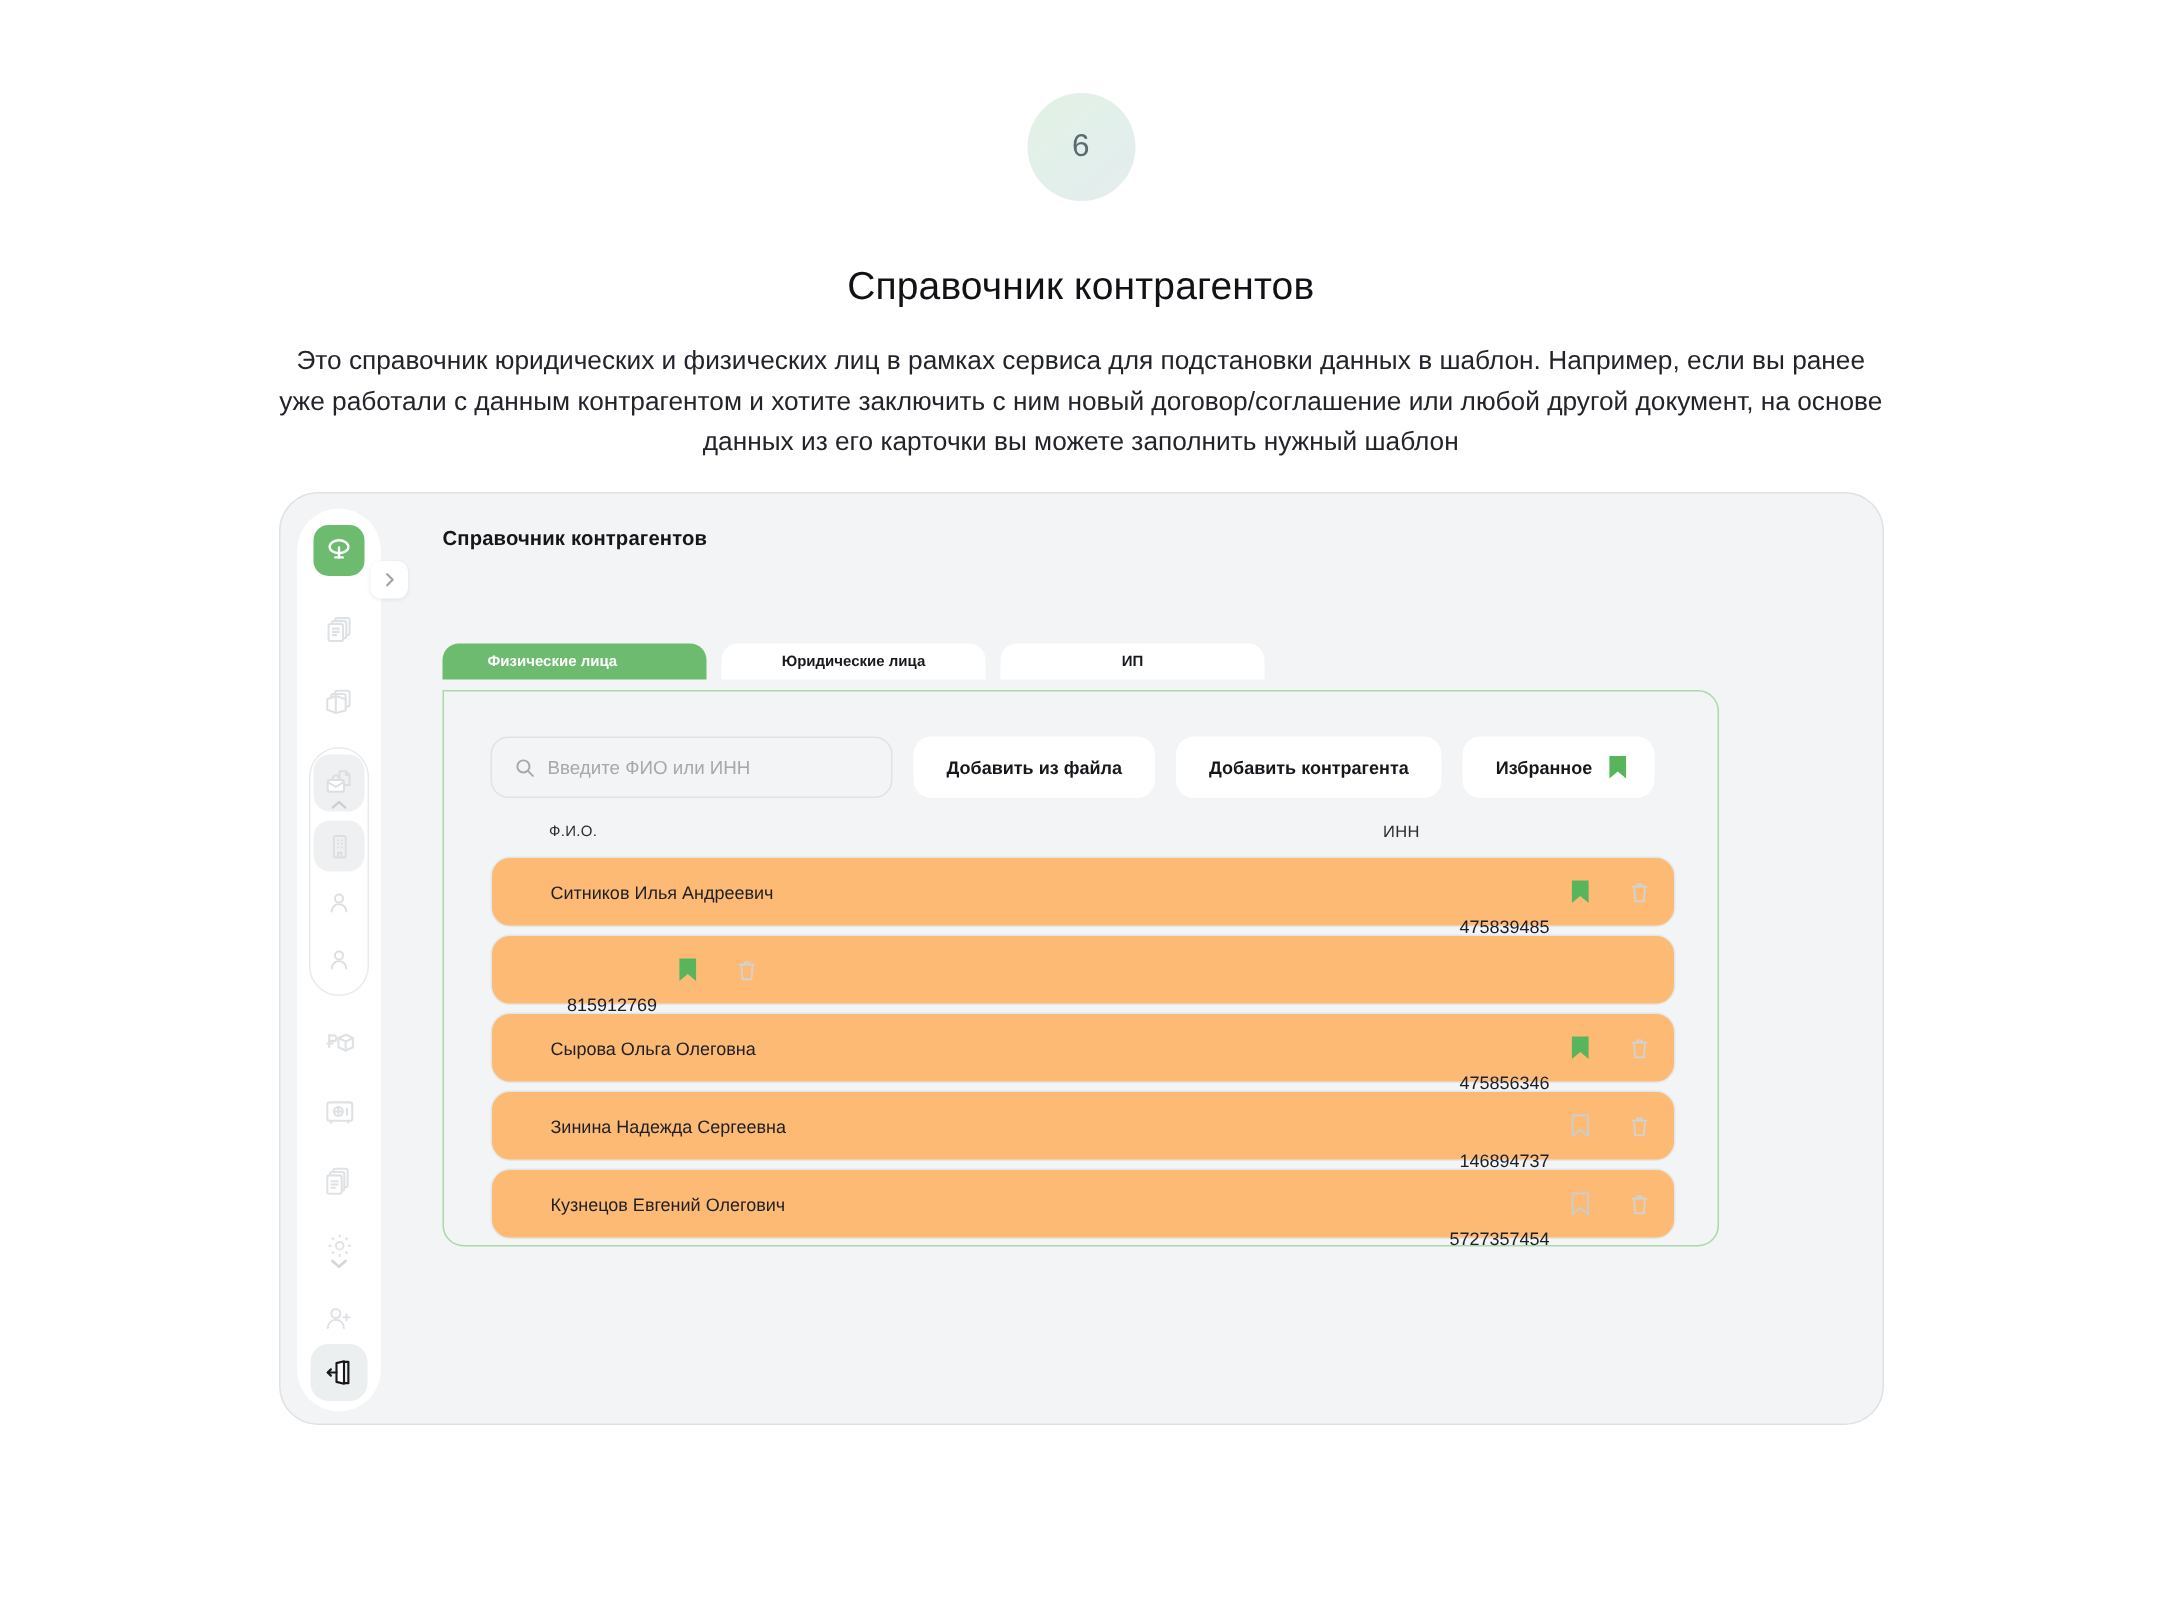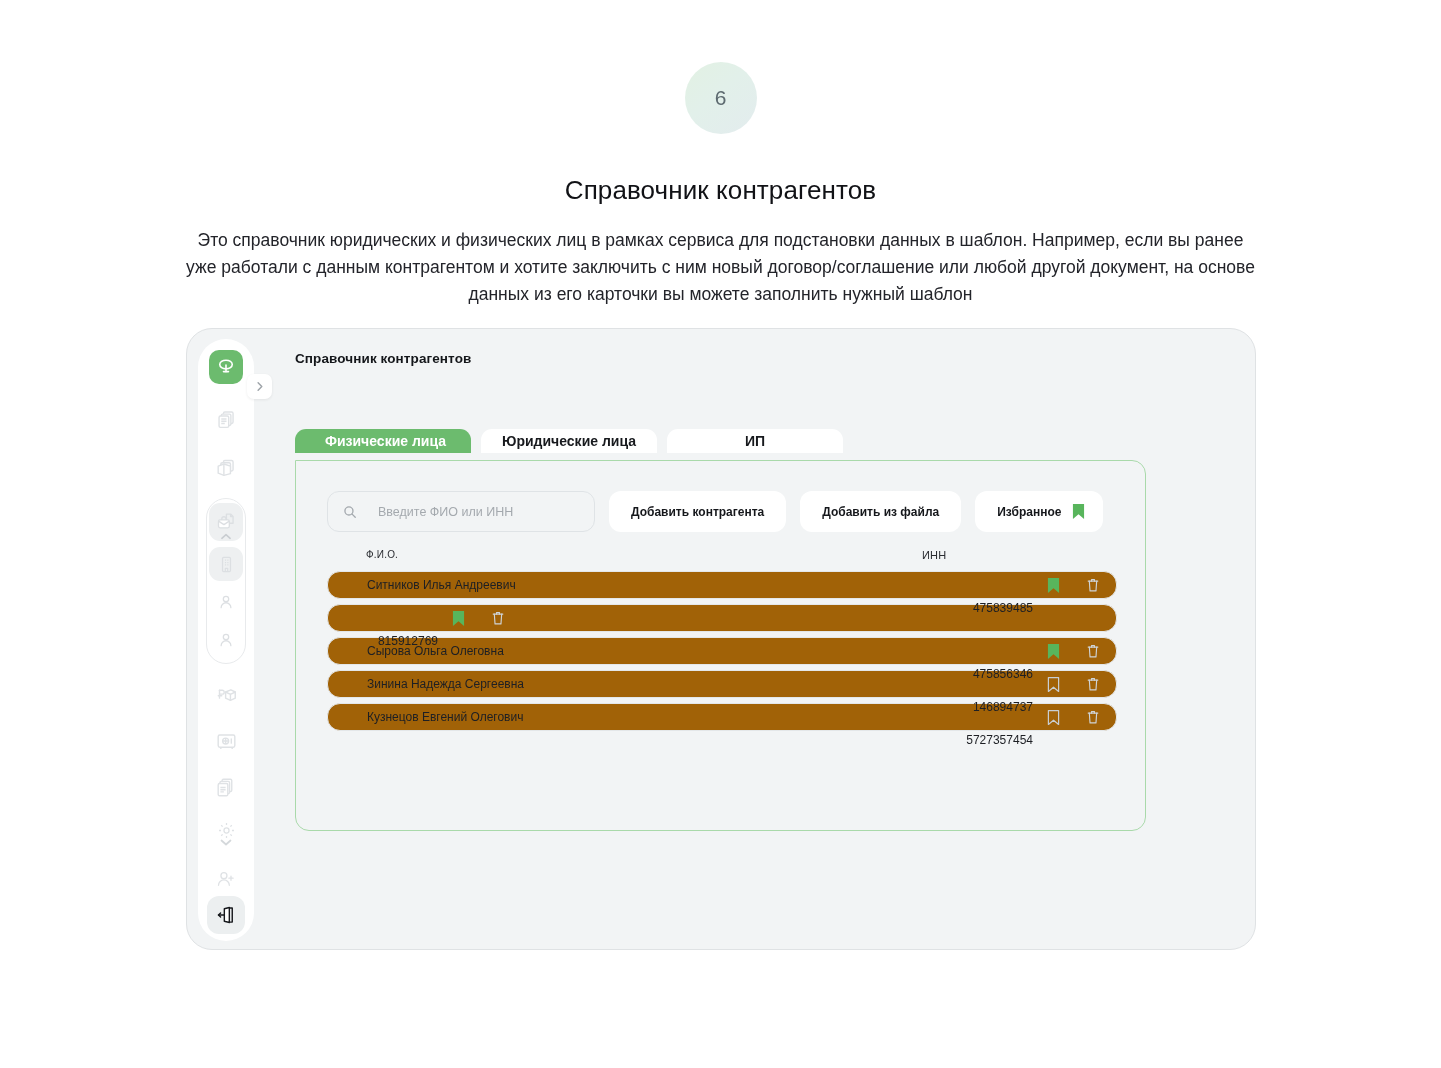--- a/index.html
+++ b/index.html
@@ -122,21 +122,21 @@
 
   
   .tabs {
     position: absolute; left: 108px; top: 100px;
     display: flex; gap: 10px;
   }
   .tab {
     width: 176px; height: 24px;
     border-radius: 11px 11px 0 0;
     display: flex; align-items: center; justify-content: center;
-    font-size: 14px; font-weight: 700; color: #17191d;
+    font-size: 10px; font-weight: 700; color: #17191d;
     background: #ffffff;
   }
   .tab.active { background: #6cbb6e; color: #ffffff; }
   .tab.first { justify-content: flex-start; padding-left: 30px; }
 
   
   .panel {
     position: absolute; left: 108px; top: 131px;
     width: 851px; height: 371px;
     background: #f2f4f5;
@@ -145,21 +145,21 @@
   }
 
   .toolbar {
     position: absolute; left: 31px; top: 30px;
     display: flex; align-items: center; gap: 14px;
   }
   .search-box {
     width: 268px; height: 41px;
     border: 1px solid #dfe3e6; border-radius: 12px;
     background: #f2f4f5;
-    display: flex; align-items: center; gap: 21px;
+    display: flex; align-items: center; gap: 8px;
     padding-left: 15px;
   }
   .search-box .ph {
     font-size: 12.5px; color: #a4a9ae;
   }
   .tb-btn {
     height: 41px; border-radius: 12px; background: #ffffff;
     display: flex; align-items: center; justify-content: center;
     gap: 11px;
     font-size: 12px; font-weight: 700; color: #15171b;
@@ -170,22 +170,22 @@
   
   .thead {
     position: absolute; left: 31px; top: 88px; width: 790px;
     display: flex;
   }
   .thead .c1 { width: 595px; font-size: 10px; color: #2a2c31; letter-spacing:.2px; padding-left: 39px; }
   .thead .c2 { font-size: 11px; color: #2a2c31; letter-spacing:.2px; }
 
   .rows { position: absolute; left: 31px; top: 110px; width: 790px; }
   .row {
-    height: 28px; margin-bottom: 5px;
-    background: #a16207;
+    height: 47px; margin-bottom: 5px;
+    background: #fdba74;
     border: 1px solid #e4e7e9;
     border-radius: 13px;
     display: flex; align-items: center;
   }
   .row .name {
     width: 595px; padding-left: 39px;
     font-size: 12px; color: #1d1f24;
   }
   .row .inn {
     width: 110px; text-align: right;
@@ -354,22 +354,22 @@
       <div class="search-box">
         <span>
           <svg width="14" height="14" viewBox="0 0 16 16" fill="none" stroke="#a4a9ae" stroke-width="1.5" stroke-linecap="round">
               <circle cx="6.8" cy="6.8" r="4.6"></circle>
               <path d="M10.4 10.4 L14 14"></path>
             </svg>
         </span>
         <span class="ph">Введите ФИО или ИНН</span>
       </div>
 
+      <div class="tb-btn">Добавить из файла</div>
       <div class="tb-btn">Добавить контрагента</div>
-      <div class="tb-btn">Добавить из файла</div>
 
       <div class="tb-btn fav">
         <span>Избранное</span>
         <span>
           <svg width="13" height="17" viewBox="0 0 14 18" fill="#58b55c">
               <path d="M1 1h12v16l-6-5-6 5z"></path>
             </svg>
         </span>
       </div>
     </div>

